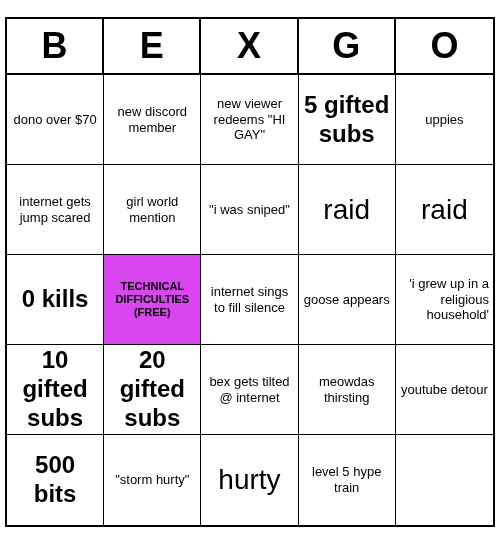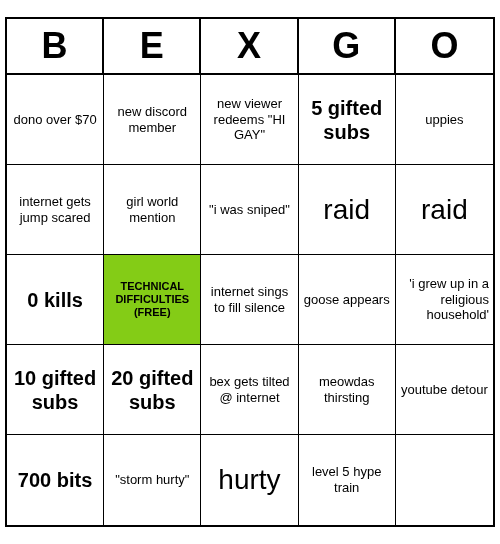--- a/index.html
+++ b/index.html
@@ -52,25 +52,25 @@
       text-align: right;
     }
     .bingo-cell:nth-child(n+21) {
       border-bottom: none;
     }
     .cell-large {
       font-size: 28px;
       font-weight: normal;
     }
     .cell-medium {
-      font-size: 20px;
+      font-size: 24px;
       font-weight: bold;
     }
     .cell-free {
-      background-color: #84cc16;
+      background-color: #d946ef;
       font-size: 11px;
       font-weight: bold;
       text-transform: uppercase;
     }
   </style>
 </head>
 <body>
 
 <div class="bingo-card">
   <div class="bingo-header">
@@ -135,21 +135,21 @@
       <div class="bingo-cell">
         <span>bex gets tilted @ internet</span>
       </div>
       <div class="bingo-cell">
         <span>meowdas thirsting</span>
       </div>
       <div class="bingo-cell">
         <span>youtube detour</span>
       </div>
       <div class="bingo-cell cell-medium">
-        <span>700 bits</span>
+        <span>500 bits</span>
       </div>
       <div class="bingo-cell">
         <span>"storm hurty"</span>
       </div>
       <div class="bingo-cell cell-large">
         <span>hurty</span>
       </div>
       <div class="bingo-cell">
         <span>level 5 hype train</span>
       </div>

